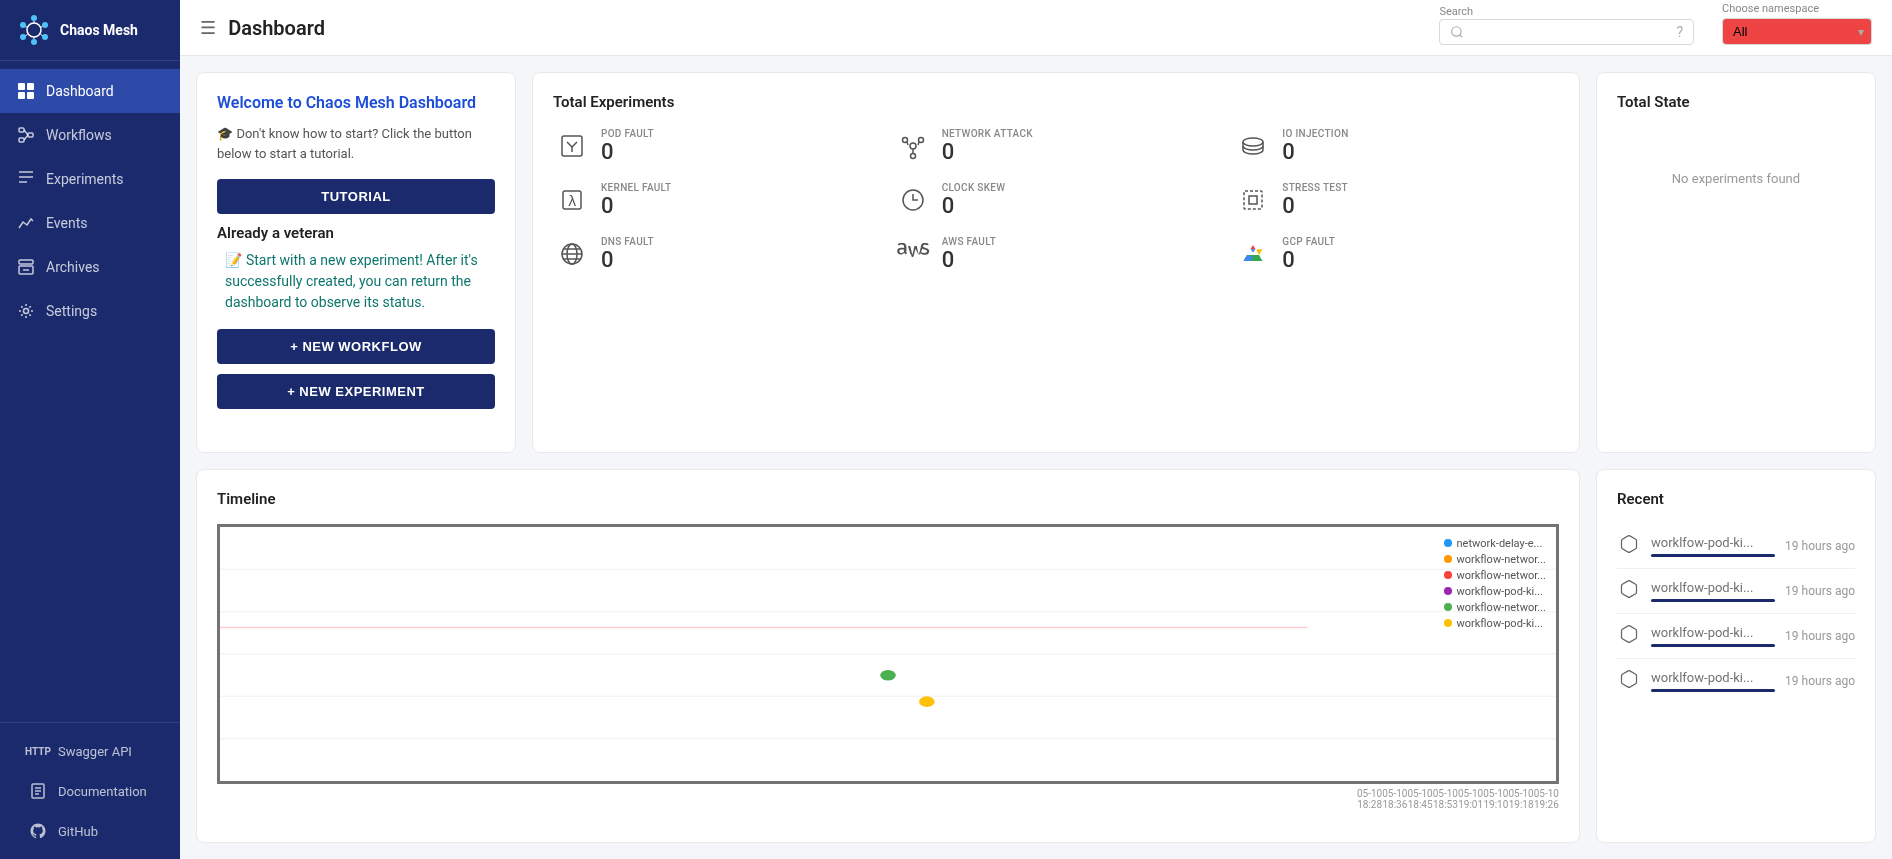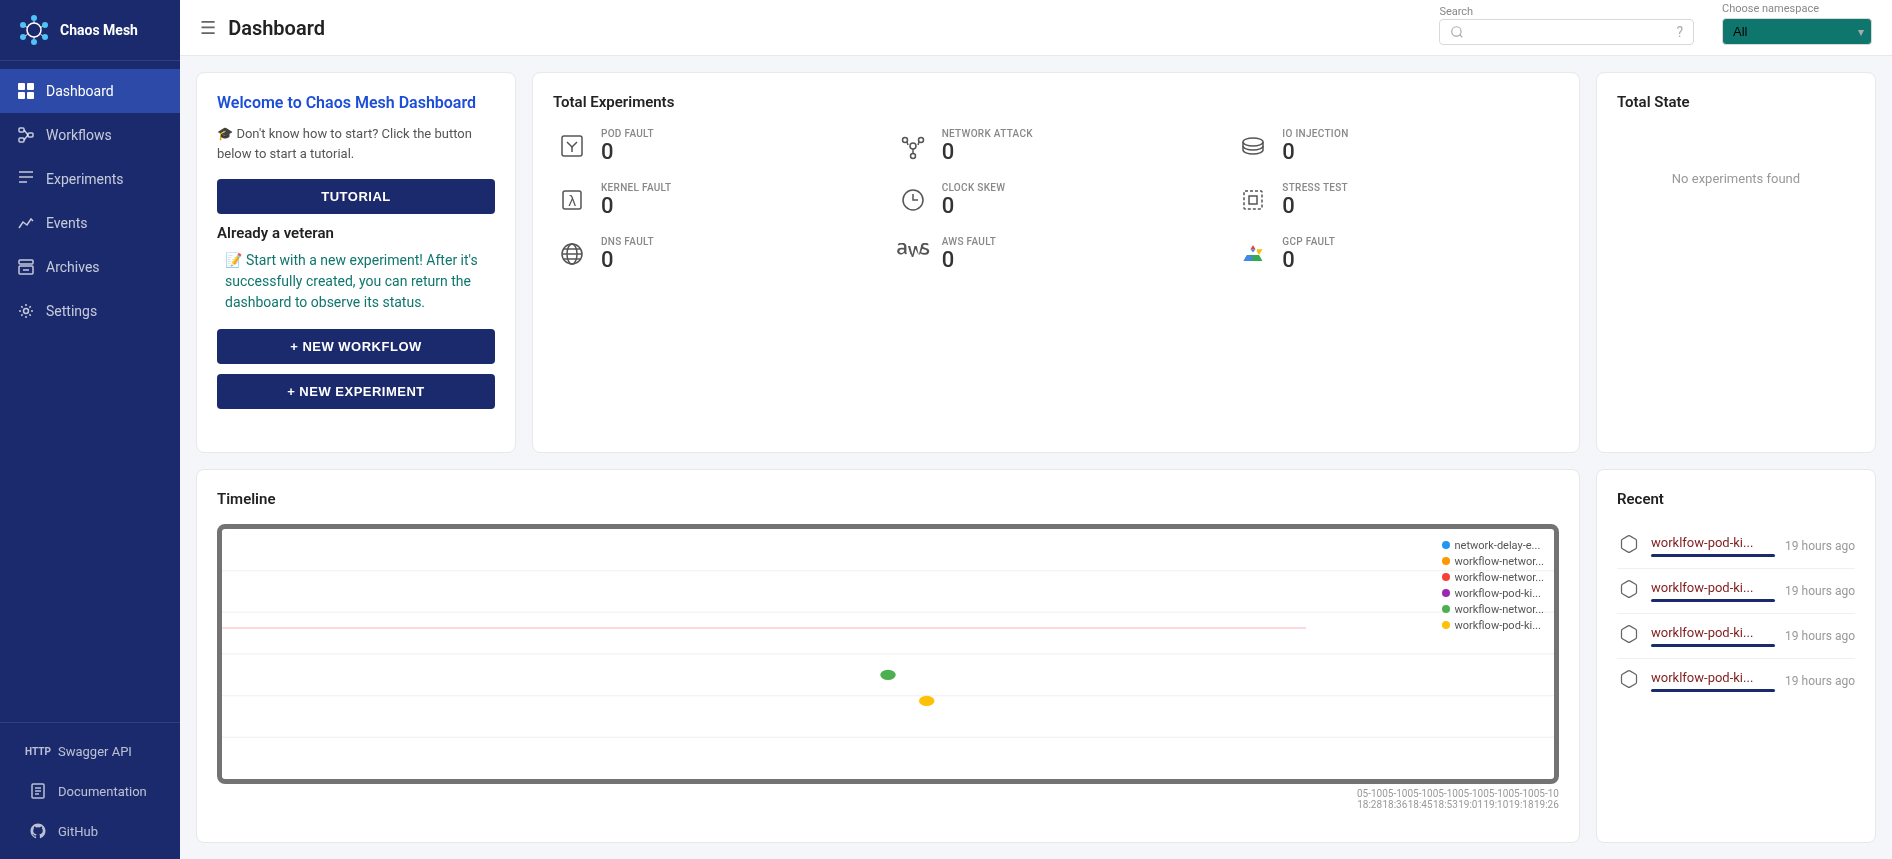--- a/index.html
+++ b/index.html
@@ -103,21 +103,21 @@
     }
     .search-help { color: #aaa; cursor: pointer; font-size: 14px; }
     .namespace-wrapper { position: relative; }
     .namespace-label { font-size: 11px; color: #888; position: absolute; top: -16px; left: 0; }
     .namespace-select {
       border: 1px solid #d9d9d9;
       border-radius: 4px;
       padding: 5px 28px 5px 10px;
       font-size: 13px;
       appearance: none;
-      background: #0f766e;
+      background: #ef4444;
       cursor: pointer;
       width: 150px;
     }
     .namespace-chevron { position: absolute; right: 8px; top: 50%; transform: translateY(-50%); color: #aaa; pointer-events: none; font-size: 12px; }
 
     
     .content {
       flex: 1;
       overflow-y: auto;
       padding: 16px;
@@ -191,22 +191,22 @@
 
     
     .total-state-card { }
     .no-experiments { text-align: center; color: #999; font-size: 13px; margin-top: 60px; }
 
     
     .timeline-card { grid-column: 1 / 3; }
     .timeline-chart {
       position: relative;
       height: 260px;
-      border: 5px solid #737373;
-      border-radius: 8px;
+      border: 3px solid #737373;
+      border-radius: 0;
       overflow: hidden;
     }
     .timeline-legend {
       position: absolute;
       right: 10px;
       top: 10px;
       font-size: 11px;
       color: #555;
     }
     .legend-item {
@@ -235,21 +235,21 @@
       align-items: center;
       gap: 10px;
       padding: 10px 0;
       border-bottom: 1px solid #f0f0f0;
     }
     .recent-item:last-child { border-bottom: none; }
     .recent-icon { color: #666; width: 24px; text-align: center; flex-shrink: 0; }
     .recent-info { flex: 1; min-width: 0; }
     .recent-name {
       font-size: 13px;
-      color: #7f1d1d;
+      color: #737373;
       white-space: nowrap;
       overflow: hidden;
       text-overflow: ellipsis;
     }
     .recent-progress {
       height: 3px;
       background: #1a2a6c;
       border-radius: 2px;
       margin-top: 4px;
       width: 100%;

